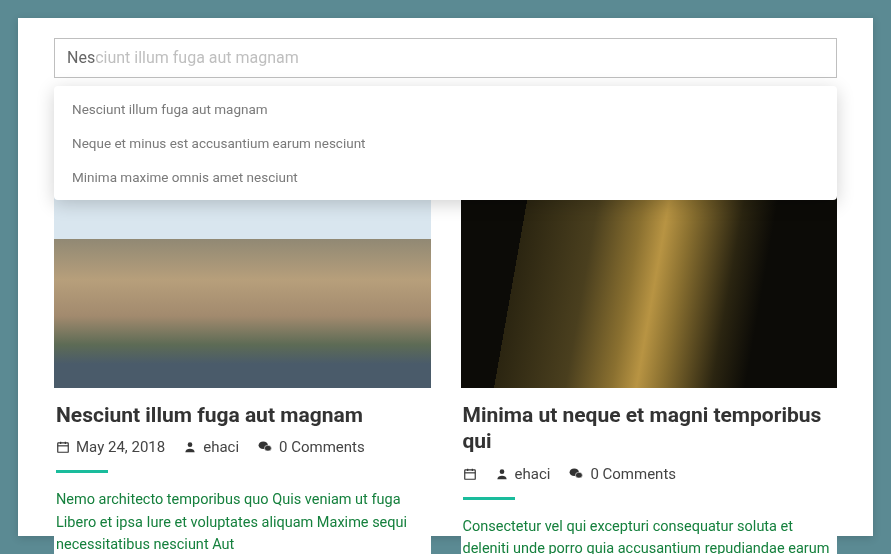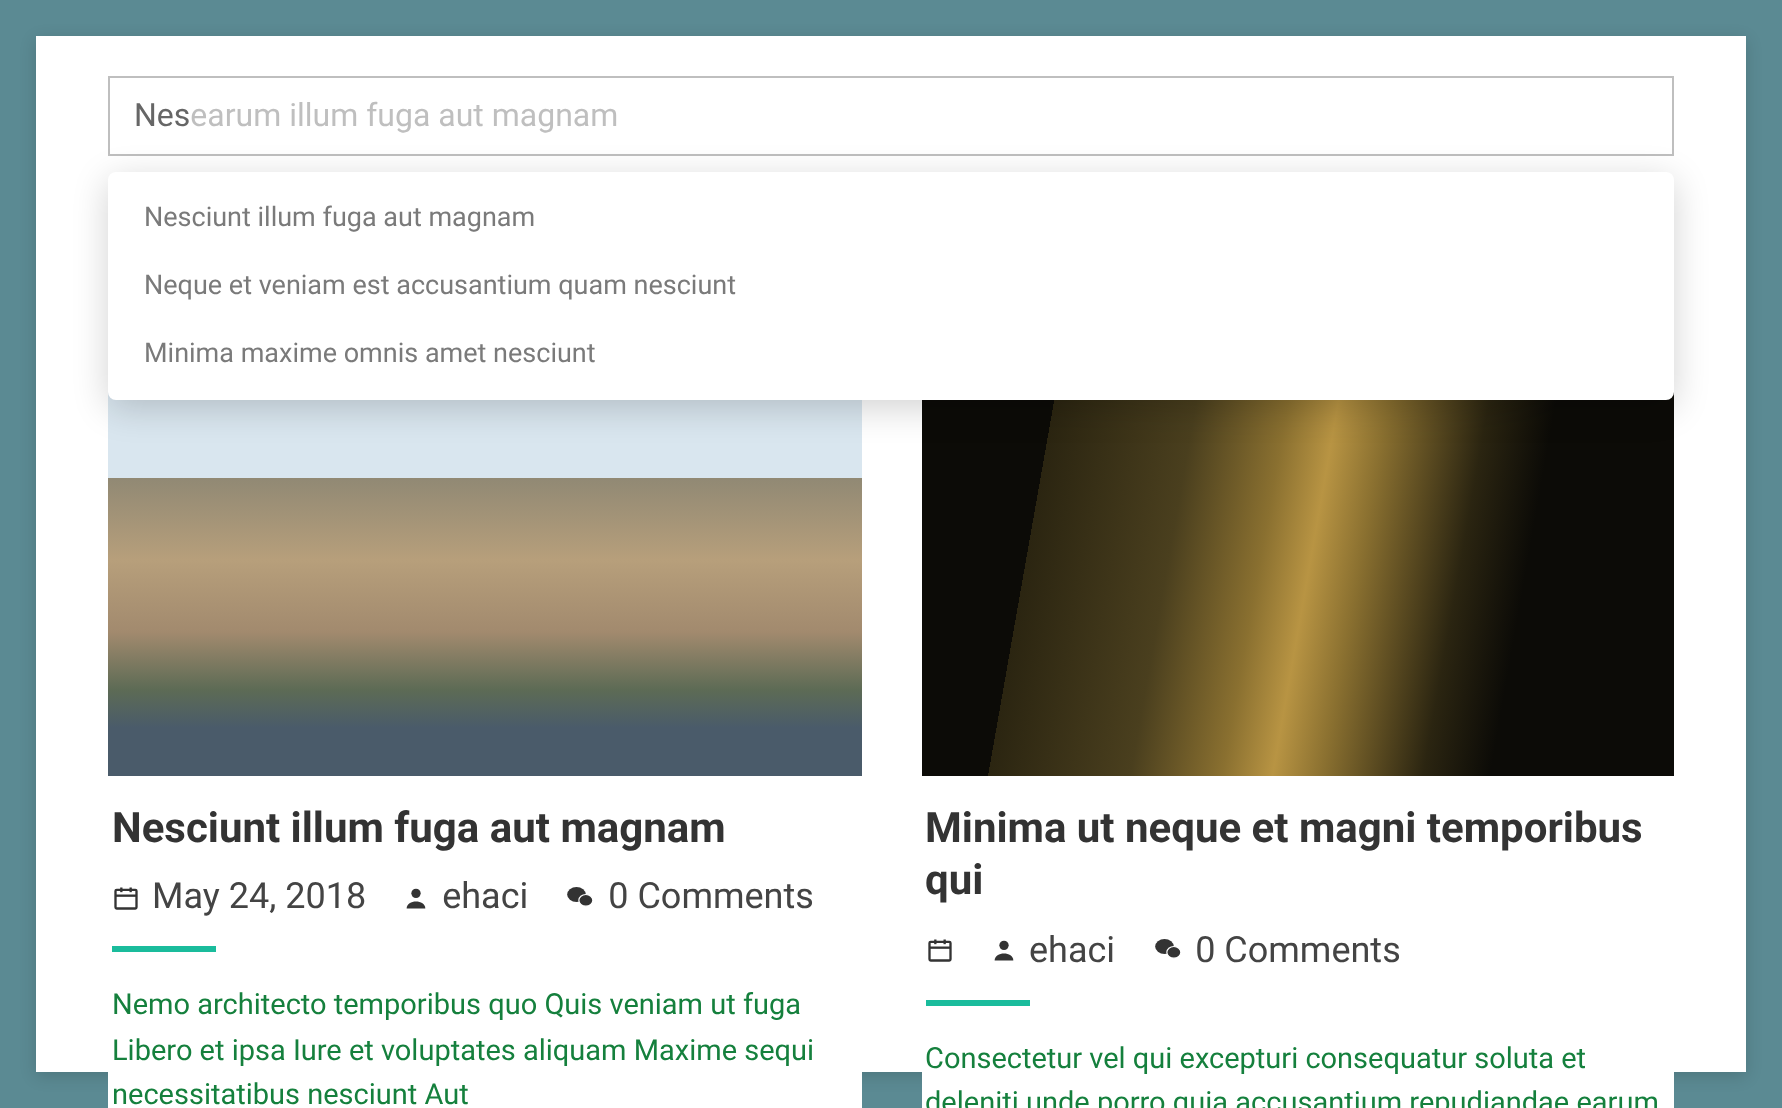--- a/index.html
+++ b/index.html
@@ -90,21 +90,21 @@
   font-weight: 700;
   color: #333;
   line-height: 1.25;
   margin-bottom: 10px;
 }
 .meta {
   display: flex;
   align-items: center;
   gap: 6px;
   flex-wrap: wrap;
-  font-size: 18px;
+  font-size: 15px;
   color: #444;
   margin-bottom: 14px;
 }
 .meta .sep { width: 6px; }
 .icon { display: inline-flex; align-items: center; justify-content: center; }
 .underline {
   width: 52px;
   height: 3px;
   background: #1abc9c;
   margin-bottom: 16px;
@@ -117,25 +117,25 @@
 }
 </style>
 </head>
 <body>
 
 <div class="page">
 
   <div class="search-wrap">
     <input class="search-input" type="text" style="">
     <div class="typed">
-      <span>Nes</span><span class="rest">earum illum fuga aut magnam</span>
+      <span>Nes</span><span class="rest">ciunt illum fuga aut magnam</span>
     </div>
     <div class="dropdown">
       <div class="dropdown-item">Nesciunt illum fuga aut magnam</div>
-      <div class="dropdown-item">Neque et veniam est accusantium quam nesciunt</div>
+      <div class="dropdown-item">Neque et minus est accusantium earum nesciunt</div>
       <div class="dropdown-item">Minima maxime omnis amet nesciunt</div>
     </div>
   </div>
 
   <div class="cards">
 
     <div class="card">
       <div class="card-img city"></div>
       <div class="card-body">
         <h2 class="card-title">Nesciunt illum fuga aut magnam</h2>

